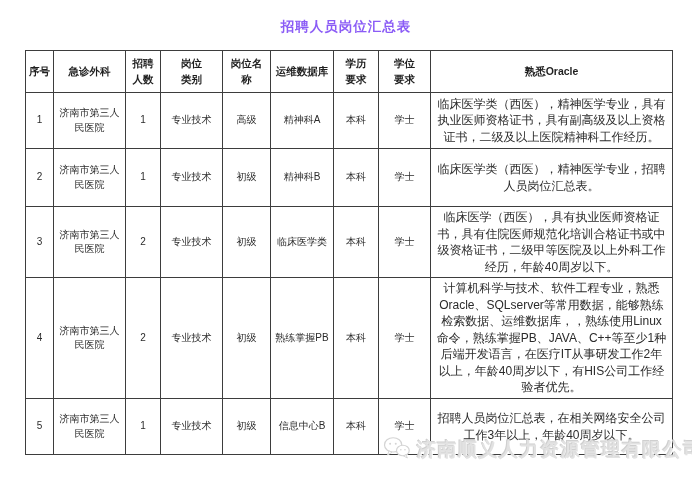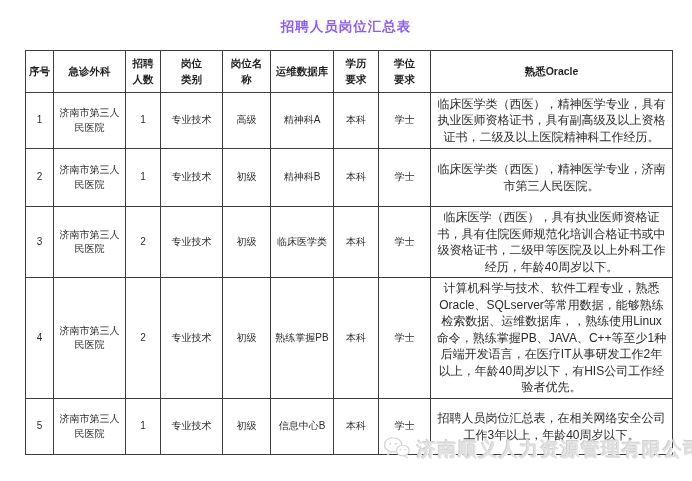--- a/index.html
+++ b/index.html
@@ -94,21 +94,21 @@
         </tr>
         <tr style="height: 58px;">
           <td>2</td>
           <td>济南市第三人民医院</td>
           <td>1</td>
           <td>专业技术</td>
           <td>初级</td>
           <td>精神科B</td>
           <td>本科</td>
           <td>学士</td>
-          <td class="req-cell">临床医学类（西医），精神医学专业，济南市第三人民医院。</td>
+          <td class="req-cell">临床医学类（西医），精神医学专业，招聘人员岗位汇总表。</td>
         </tr>
         <tr style="height: 70px;">
           <td>3</td>
           <td>济南市第三人民医院</td>
           <td>2</td>
           <td>专业技术</td>
           <td>初级</td>
           <td>临床医学类</td>
           <td>本科</td>
           <td>学士</td>

